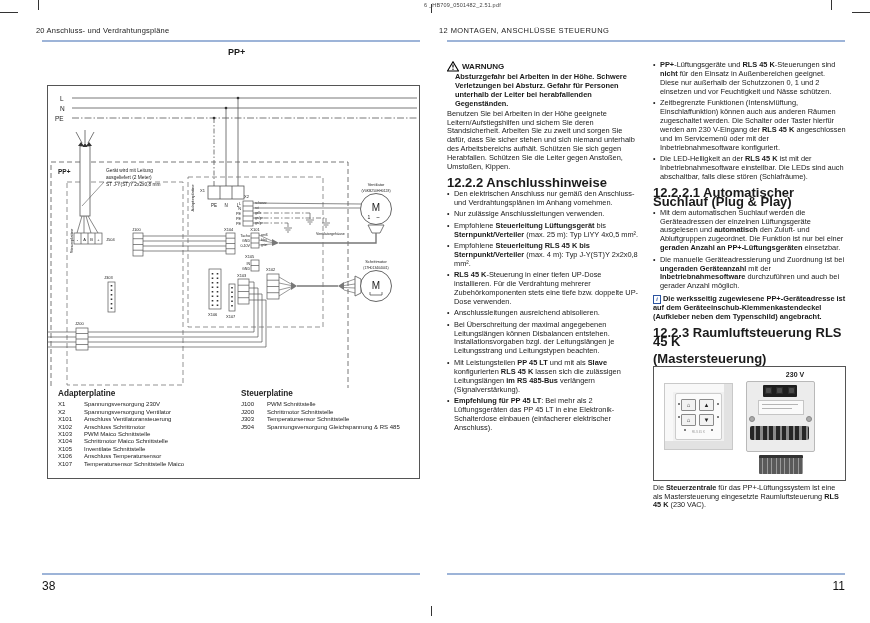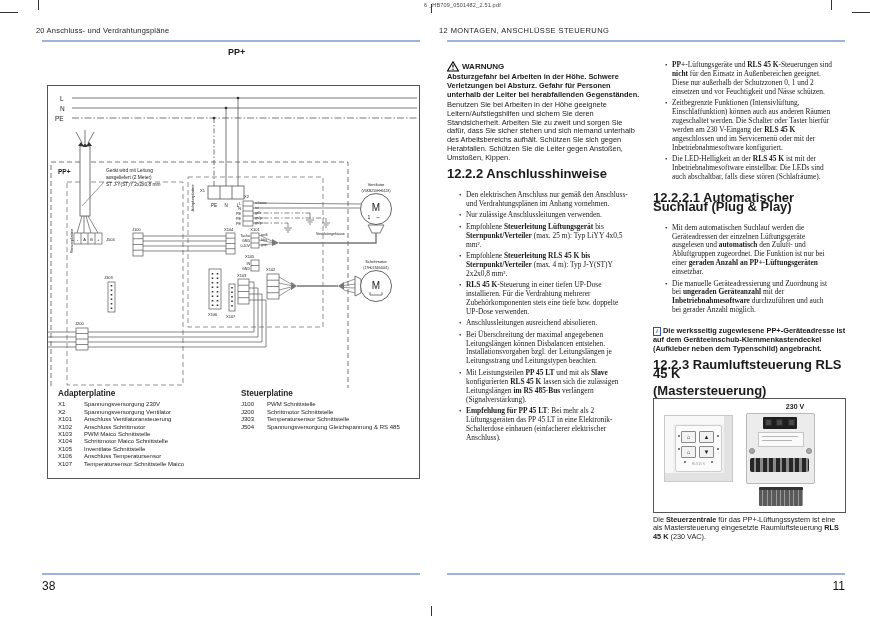--- a/index.html
+++ b/index.html
@@ -19,24 +19,24 @@
   #diagram svg{position:absolute;left:0;top:0;}
   #legend{position:absolute;left:10px;top:304px;width:355px;font-size:6px;line-height:7.4px;color:#222;}
   .leg-col{position:absolute;top:0;}
   .leg-title{font-size:8.2px;font-weight:bold;margin-bottom:4px;}
   .leg-row{display:flex;}
   .leg-id{width:26px;flex:none;}
   
   #rp-cols{left:447px;top:55px;width:399px;display:flex;gap:13px;}
   .col{width:193px;font-size:7.4px;line-height:8.9px;}
   .warn-title{display:flex;align-items:flex-end;gap:3px;font-size:8px;font-weight:bold;margin:6px 0 1px 0;}
-  .bold-par{font-weight:bold;margin:0 0 1px 0;}
+  .bold-par{font-weight:bold;margin:0 0 1px 8px;}
   .par{margin:0 0 2px 0;}
   h4.sect{font-size:13px;margin:7px 0 2px 0;}
-  ul.blist{list-style:none;margin:12px;padding:0;font-family:Liberation Serif, serif;}
+  ul.blist{list-style:none;margin:0;padding:0;}
   ul.blist li{position:relative;padding-left:7px;margin:0 0 2.5px 0;}
   ul.blist li::before{content:"•";position:absolute;left:0;top:0;font-size:7px;}
   .info-note{font-weight:bold;margin:4px 0 2px 0;}
   .info-icon{display:inline-block;width:6px;height:7px;border:1px solid #2a53a0;color:#2a53a0;
              font-size:5.5px;line-height:7px;text-align:center;font-style:italic;margin-right:2px;}
   
   .figure{position:relative;border:1px solid #555;height:113px;margin:2px 0 3px 0;background:#fff;}
   .fig-voltage{position:absolute;left:98px;top:4px;width:86px;text-align:center;font-size:7px;font-weight:600;}
   .dev1{position:absolute;left:10px;top:16px;width:67px;height:65px;background:#f1f1f1;
         border:1px solid #c9c9c9;box-shadow:inset -8px -8px 0 #e2e2e2, inset 8px 8px 0 #f8f8f8;}

